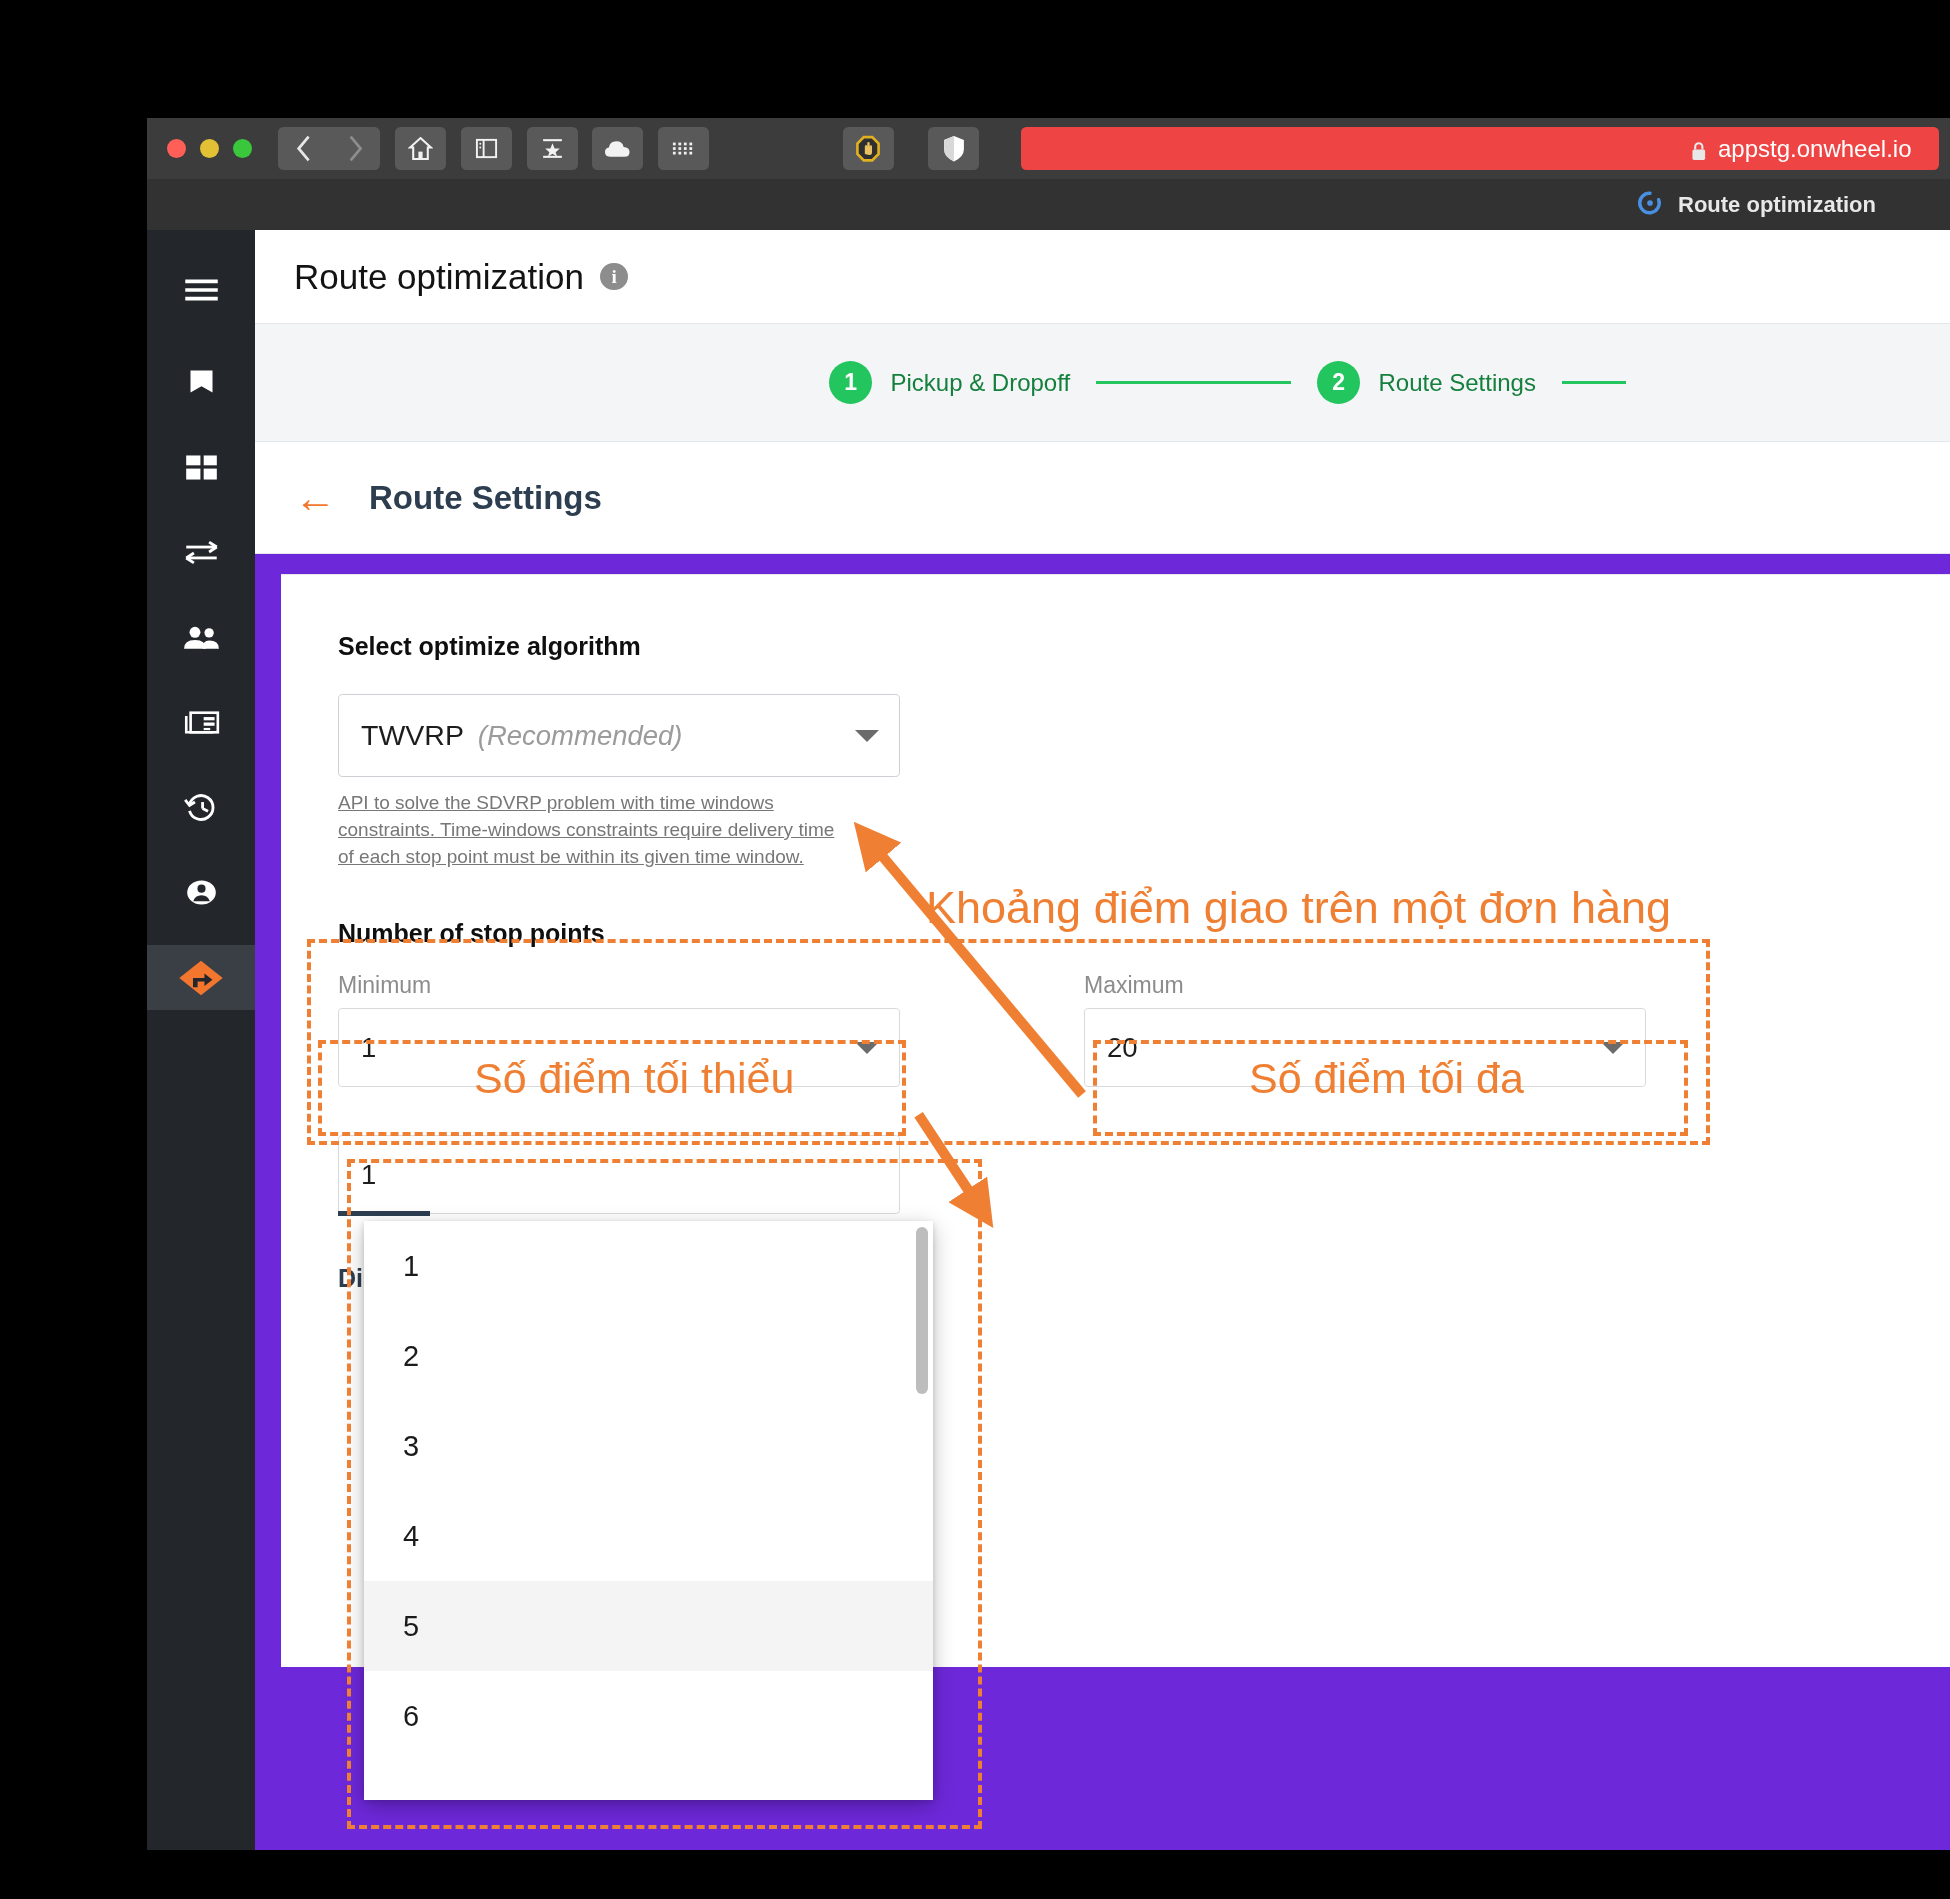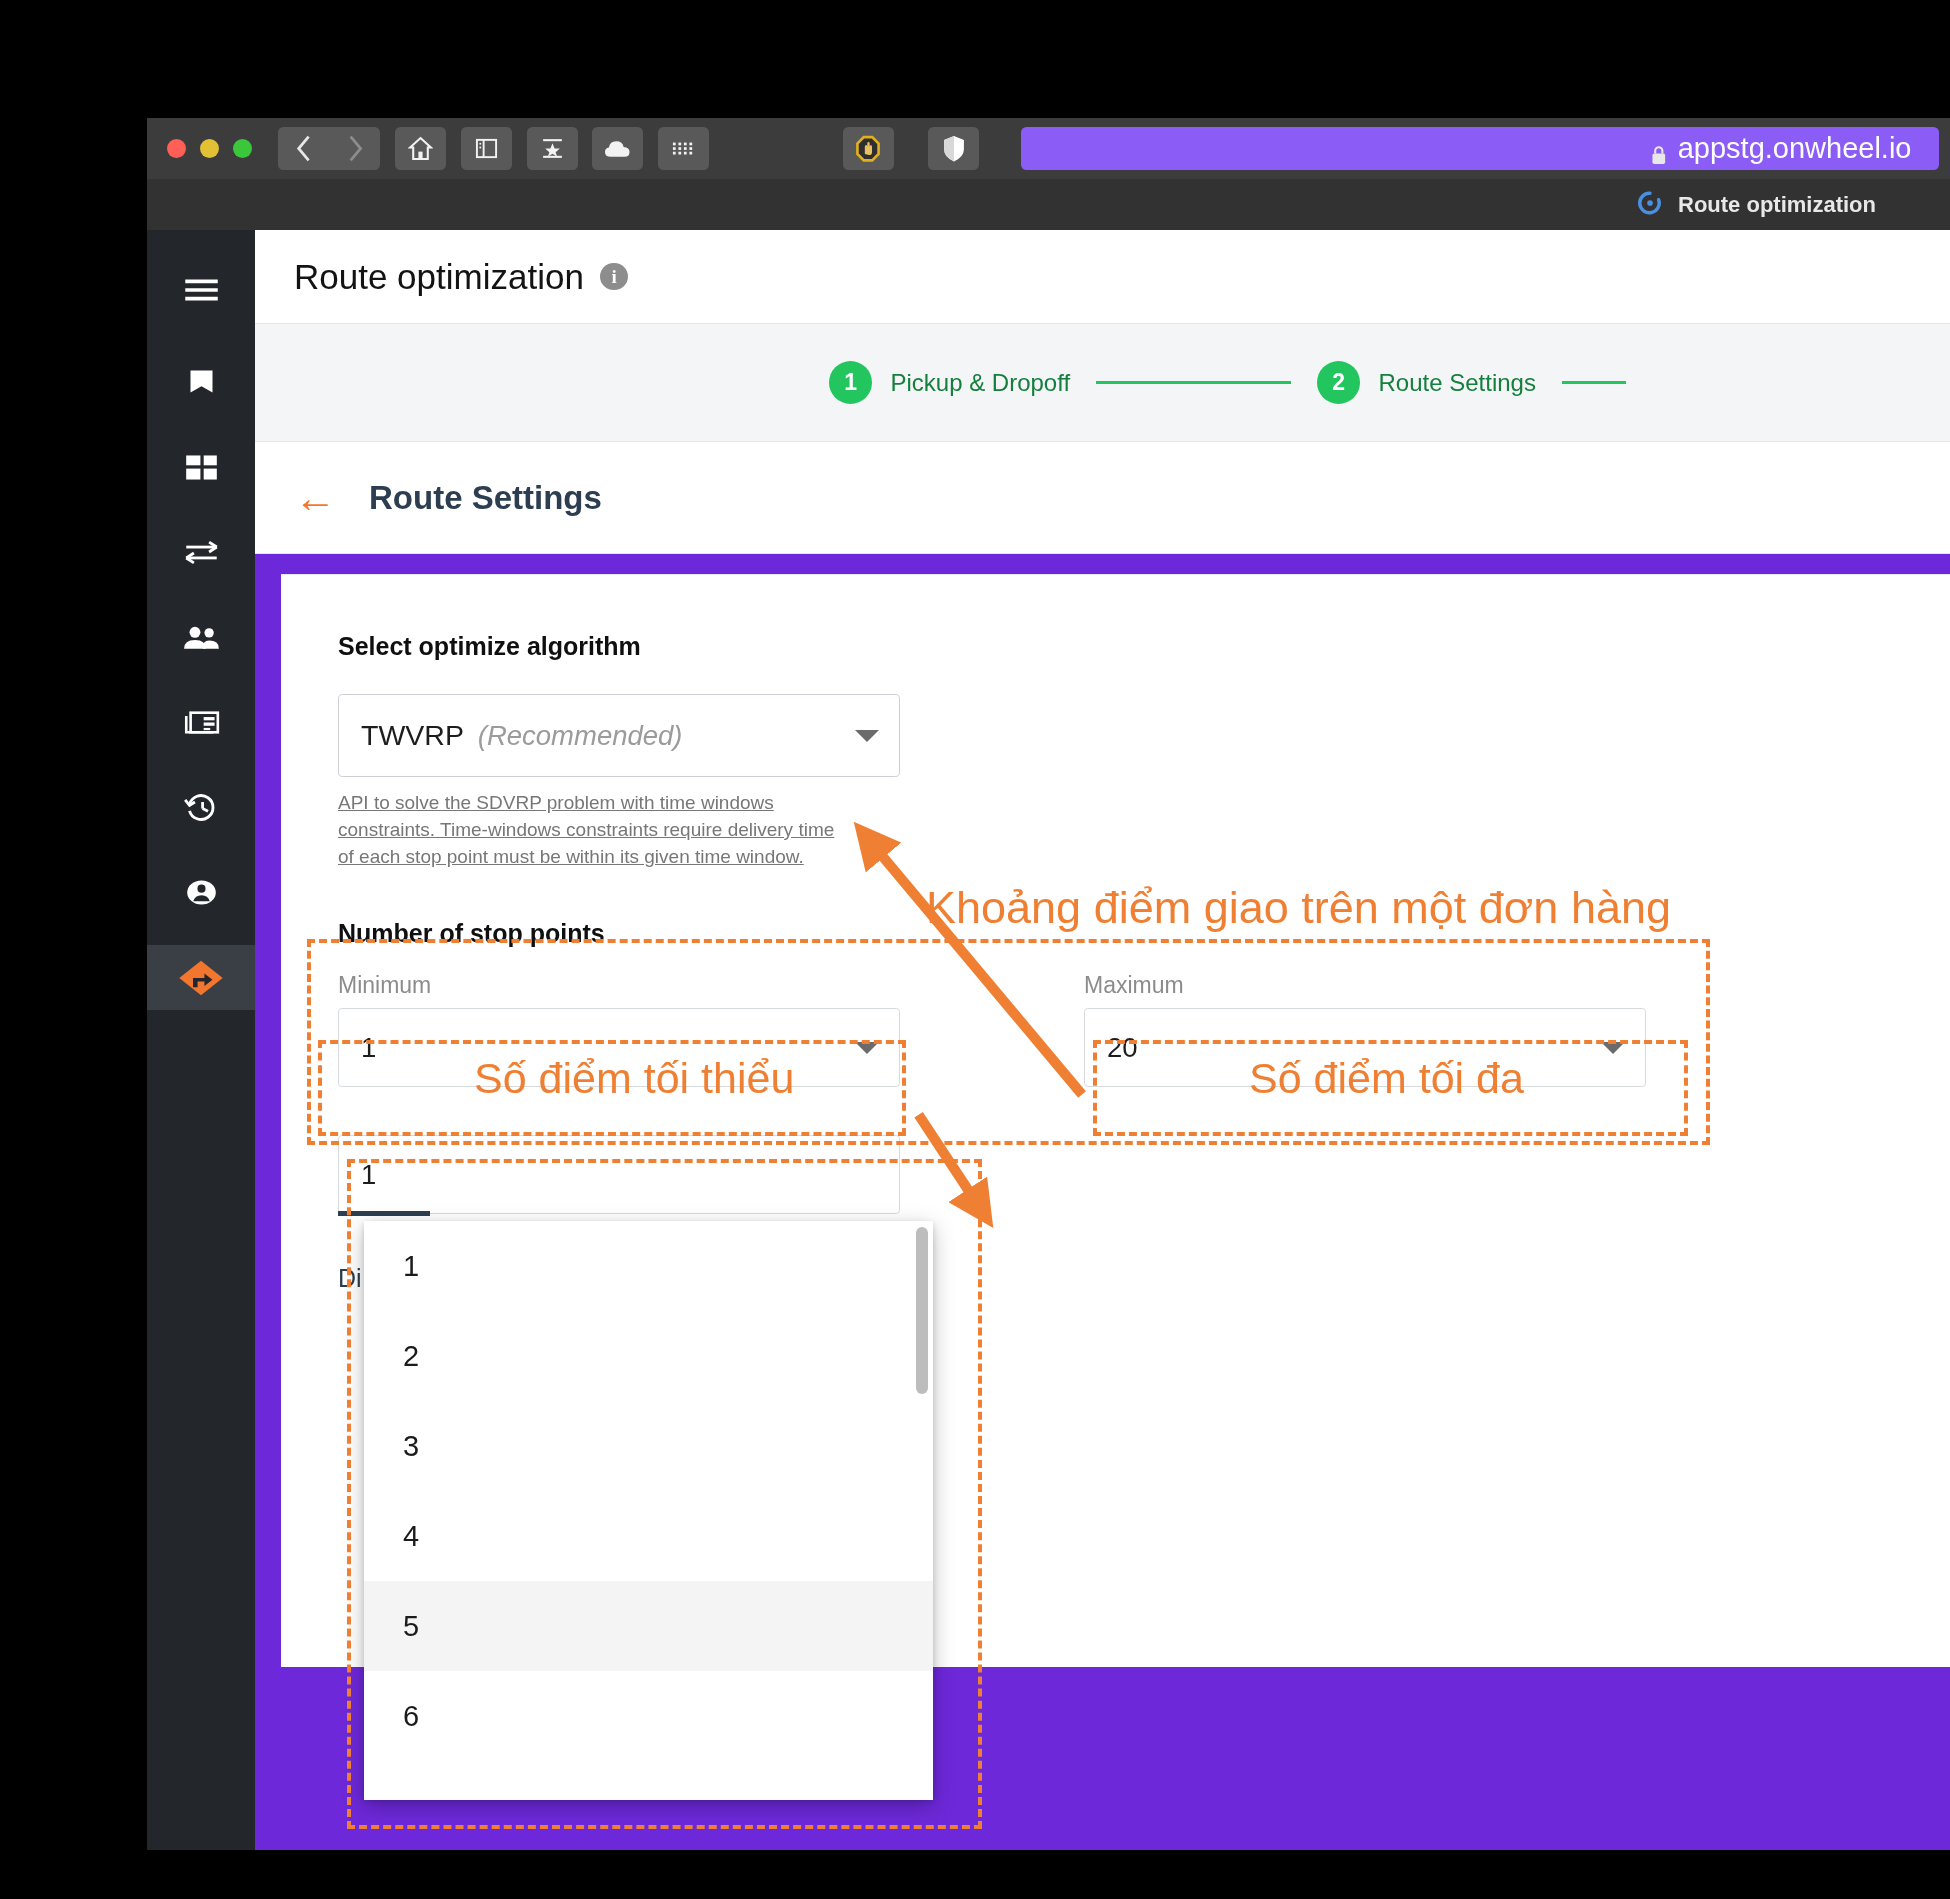--- a/index.html
+++ b/index.html
@@ -34,24 +34,24 @@
     color: #f2f2f2;
   }
   .tbtn.joined-l { border-radius: 5.5px 0 0 5.5px; margin-right: 0.9px; }
   .tbtn.joined-r { border-radius: 0 5.5px 5.5px 0; }
   .tgroup { display: flex; margin-right: 14.7px; }
   .tbtn svg { display: block; }
   .addr-shield { margin-left: 20px; }
   .urlbar {
     position: absolute; left: 874px; top: 9.2px;
     width: 918px; height: 43px;
-    background: #8b5cf6; border-radius: 5.5px;
+    background: #ef4444; border-radius: 5.5px;
     display: flex; align-items: center; justify-content: flex-end;
     padding-right: 27.5px; gap: 11px;
-    color: #fff; font-size: 29px;
+    color: #fff; font-size: 24px;
   }
   .lock-ico { width: 15.6px; height: 19px; position: relative; display:inline-block;}
 
   .tabstrip {
     height: 51px; background: #323232;
     display: flex; align-items: center; justify-content: flex-end;
     padding-right: 75px; gap: 14.7px;
   }
   .tab-title { color: #e8e8e8; font-size: 22px; font-weight: bold; }
 
@@ -131,21 +131,21 @@
   .row-two { display: flex; gap: 184px; margin-top: 24px; }
   .mat-field { width: 562px; }
   .mat-float-label { font-size: 23px; color: #8c8c8c; margin-bottom: 9.2px; display:block; }
   .mat-input {
     height: 79px; border: 0.9px solid #d7dadd; border-radius: 3.7px; background: #fff;
     display: flex; align-items: center; padding: 0 22px; position: relative;
   }
   .mat-input .val { font-size: 27.5px; color: #1d1d1d; }
 
   .section-gap { margin-top: 48px; }
-  .label-dark { font-size: 25px; font-weight: normal; color: #2c3e50; margin-top: 8px; }
+  .label-dark { font-size: 25px; font-weight: bold; color: #2c3e50; margin-top: 8px; }
 
   .slim-input {
     margin-top: 24px; width: 562px; height: 79px; border: 0.9px solid #d7dadd;
     border-radius: 3.7px; background: #fff; display: flex; align-items: center; padding: 0 22px;
   }
   .slim-input .val { font-size: 27.5px; color: #1d1d1d; }
   .underline-accent { width: 92px; height: 4.6px; background: #2c3e50; margin-top: -2.8px; }
 
   
   .dropdown-panel {

